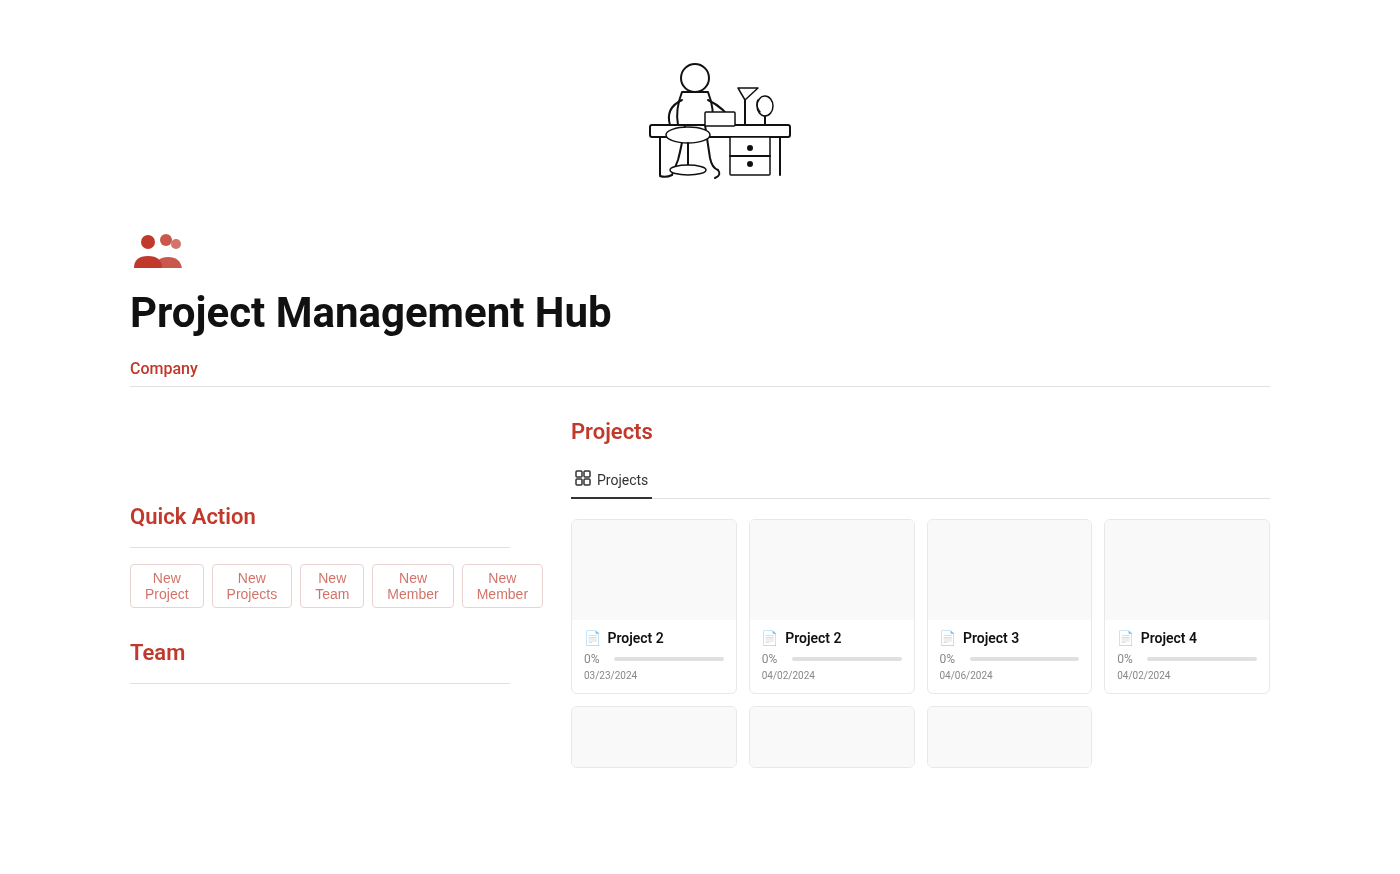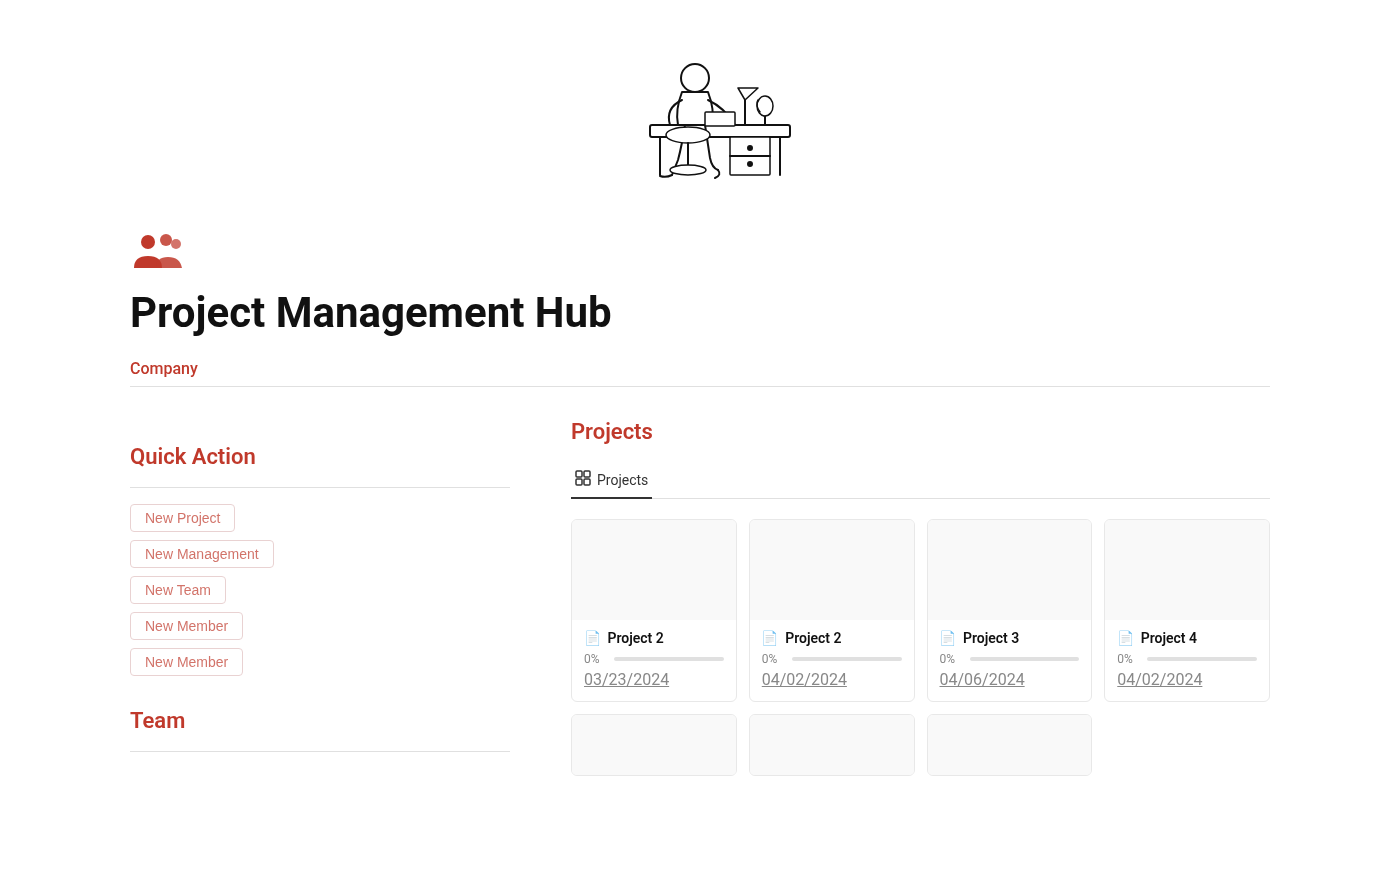--- a/index.html
+++ b/index.html
@@ -82,21 +82,21 @@
     }
 
     .quick-action-divider {
       border: none;
       border-top: 1px solid #e0e0e0;
       margin-bottom: 16px;
     }
 
     .action-buttons {
       display: flex;
-      flex-direction: column;
+      flex-direction: row;
       gap: 8px;
     }
 
     .action-btn {
       display: inline-block;
       width: fit-content;
       padding: 5px 14px;
       border: 1px solid #e0c0c0;
       border-radius: 4px;
       background: #fff;
@@ -182,23 +182,22 @@
     }
 
     .progress-bar-fill {
       height: 100%;
       background: #c0392b;
       border-radius: 2px;
       width: 0%;
     }
 
     .project-date {
-      font-size: 16px;
+      font-size: 10px;
       color: #888;
-      text-decoration: underline;
     }
 
     .team-section {
       margin-top: 32px;
     }
 
     .team-divider {
       border: none;
       border-top: 1px solid #e0e0e0;
     }
@@ -271,21 +270,21 @@
 
   <hr class="divider">
 
   <div class="main-content">
 
     <div class="left-panel">
       <h2 class="section-title">Quick Action</h2>
       <hr class="quick-action-divider">
       <div class="action-buttons">
         <button class="action-btn">New Project</button>
-        <button class="action-btn">New Management</button>
+        <button class="action-btn">New Projects</button>
         <button class="action-btn">New Team</button>
         <button class="action-btn">New Member</button>
         <button class="action-btn">New Member</button>
       </div>
 
       <div class="team-section">
         <h2 class="section-title">Team</h2>
         <hr class="team-divider">
       </div>
     </div>

